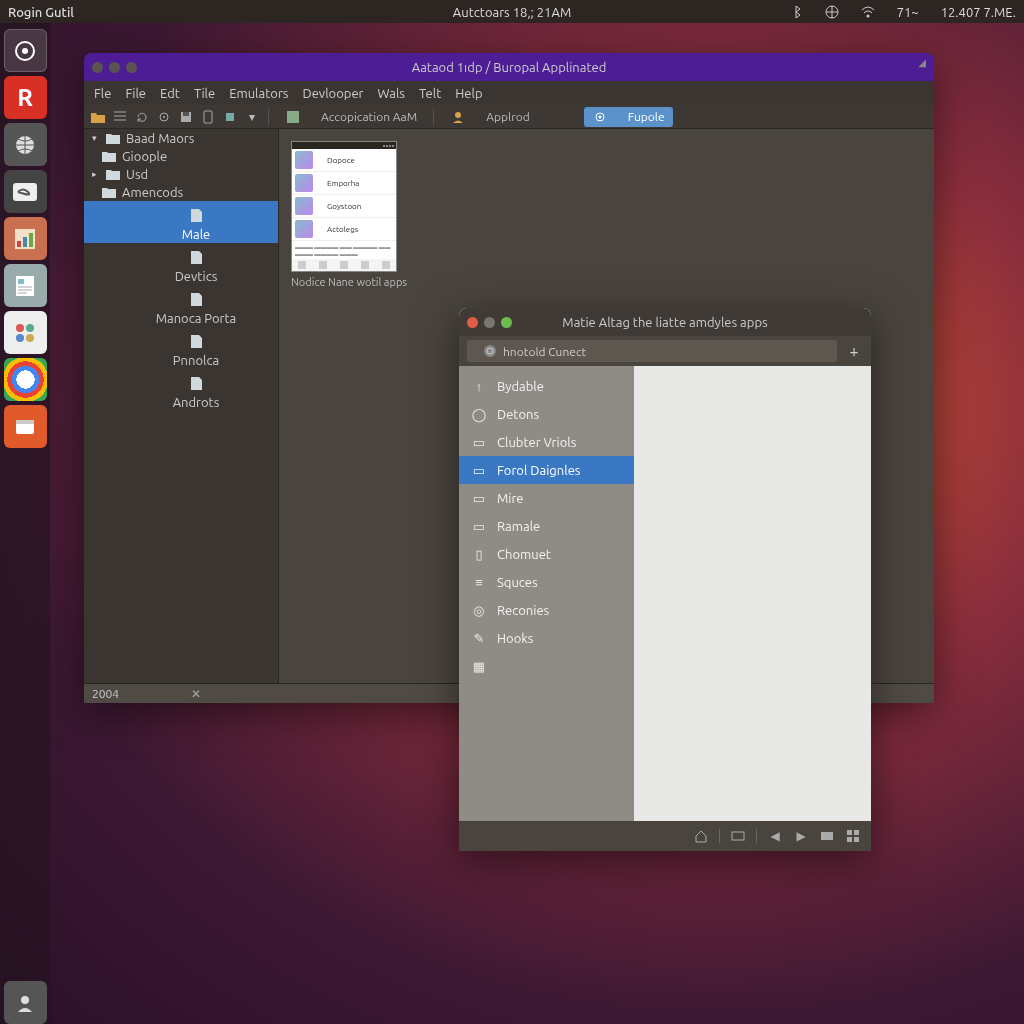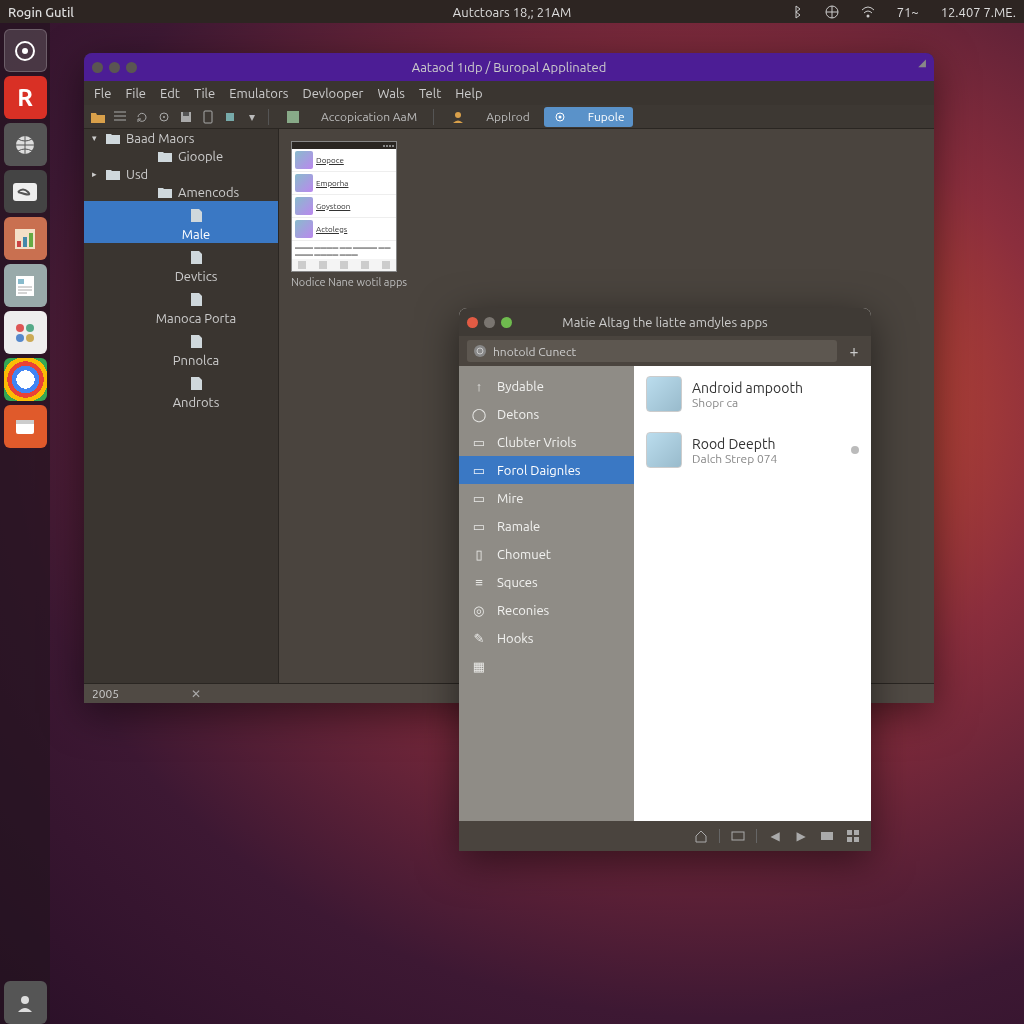--- a/index.html
+++ b/index.html
@@ -28,44 +28,44 @@
 .wb.c2{background:#e25b44;} .wb.m2{background:#7a7570;} .wb.x2{background:#6fbb4e;}
 .titlebar .title { position:absolute; left:50%; transform:translateX(-50%); color:#ccc; font-size:13px; }
 
 
 .w1 { left:84px; top:53px; width:850px; height:650px; background:#3a3530; }
 .menubar { height:24px; background:#3a3530; display:flex; align-items:center; gap:14px; padding:0 10px; color:#ccc; font-size:13px; }
 .toolbar { height:24px; background:#3d3833; border-bottom:1px solid #2a2622; display:flex; align-items:center; padding:0 6px; gap:6px; font-size:12px; color:#bbb; }
 .tb-ico{ width:16px;height:16px;display:inline-flex;align-items:center;justify-content:center; }
 .tb-sep{ width:1px;height:16px;background:#555;margin:0 2px; }
 .tb-btn{ display:flex;align-items:center;gap:20px;padding:2px 8px;border-radius:3px; }
-.tb-btn.sel{ background:#5a92c9;color:#fff; }
+.tb-btn.sel{ background:#5a92c9;color:#fff;margin-left:40px; }
 .w1-body { display:flex; height:calc(100% - 76px - 20px); }
 .tree { width:195px; background:#3a3530; color:#ccc; font-size:13px; overflow:hidden; border-right:1px solid #2a2622; }
 .tree .row{ display:flex;align-items:center;gap:6px;padding:2px 4px 2px 8px;white-space:nowrap; }
-.tree .row.d1{padding-left:20px;margin-left:40px;} .tree .row.d2{padding-left:34px;flex-direction:column;}
+.tree .row.d1{padding-left:4px;} .tree .row.d2{padding-left:34px;flex-direction:column;}
 .tree .row.sel{ background:#3a78c4;color:#fff; }
 .tree .tri{ width:8px;display:inline-block;font-size:9px; }
 .tree .fico{ width:14px;height:12px;display:inline-flex;align-items:center;justify-content:center;font-size:11px; }
 .main { flex:1; background:#4a443e; padding:12px; }
 .thumb { width:106px; background:#fff; border:1px solid #888; font-size:8px; color:#333; }
 .thumb .bar{height:7px;background:#2a2622;display:flex;justify-content:flex-end;align-items:center;padding-right:2px;gap:1px;} .thumb .bar i{width:2px;height:2px;background:#888;display:block;}
-.thumb .row{display:flex;align-items:center;gap:3px;padding:2px 3px;border-bottom:1px solid #eee;text-decoration:underline;}
+.thumb .row{display:flex;align-items:center;gap:14px;padding:2px 3px;border-bottom:1px solid #eee;}
 .thumb .ic{width:18px;height:18px;background:linear-gradient(135deg,#8bc,#b8e);border-radius:2px;}
 .thumb .nav{height:12px;background:#f4f4f4;display:flex;justify-content:space-around;align-items:center;} .thumb .nav i{width:8px;height:8px;background:#ccc;}
 .thumb-label{ color:#bbb;font-size:11px;margin-top:4px; }
 .status{ height:20px;background:#504a44;display:flex;align-items:center;padding:0 8px;color:#ccc;font-size:12px;border-top:1px solid #2a2622; }
 .status .x{ margin-left:72px;color:#aaa; }
 .corner{ position:absolute;top:4px;right:8px;color:#888;font-size:10px; }
 
 
 .w2 { left:459px; top:308px; width:412px; height:543px; background:#e8e8e6; z-index:50; }
 .w2 .titlebar{ background:#3f3a35; }
 .searchbar{ height:30px;background:#4a443e;display:flex;align-items:center;padding:0 8px;gap:8px; }
-.searchbox{ flex:1;height:22px;background:#5d5750;border-radius:3px;display:flex;align-items:center;gap:6px;padding:0 6px;color:#ccc;font-size:12px; }
+.searchbox{ flex:1;height:22px;background:#5d5750;border-radius:3px;display:flex;align-items:center;gap:6px;padding:0 16px;color:#ccc;font-size:12px; }
 .plus{ width:18px;height:18px;color:#ccc;font-size:16px;display:flex;align-items:center;justify-content:center; }
 .w2-body{ display:flex;height:calc(100% - 58px - 30px); }
 .cats{ width:175px;background:#8f8c86;padding-top:6px; }
 .cat{ display:flex;align-items:center;gap:10px;padding:6px 12px;color:#f2f2f0;font-size:13px; }
 .cat.sel{ background:#3a78c4;color:#fff; }
 .cat .ci{ width:16px;height:16px;display:flex;align-items:center;justify-content:center;opacity:0.9; }
 .items{ flex:1;background:#fff; }
 .item{ display:flex;align-items:center;gap:10px;padding:10px 12px; }
 .item .ii{ width:36px;height:36px;border-radius:4px;border:1px solid #ccc;background:linear-gradient(135deg,#bde,#9bc);display:flex;align-items:center;justify-content:center; }
 .item .tt{ font-size:14px;color:#333; } .item .ss{ font-size:12px;color:#888; }
@@ -372,21 +372,21 @@
             <i></i>
             <i></i>
             <i></i>
             <i></i>
           </div>
       </div>
       <div class="thumb-label">Nodice Nane wotil apps</div>
     </div>
   </div>
   <div class="status">
-    <span>2005</span>
+    <span>2004</span>
     <span class="x">✕</span>
   </div>
 </div>
 
 <div class="window w2">
   <div class="titlebar">
     <div class="win-btns">
       <div class="wb c2"></div>
       <div class="wb m2"></div>
       <div class="wb x2"></div>
@@ -445,37 +445,20 @@
         </div>
         <div class="cat">
           <span class="ci">✎</span>
           <span>Hooks</span>
         </div>
         <div class="cat">
           <span class="ci">▦</span>
           <span></span>
         </div>
       </div>
-    <div class="items" id="items">
-        <div class="item">
-          <div class="ii"></div>
-          <div>
-            <div class="tt">Android ampooth</div>
-            <div class="ss">Shopr ca</div>
-          </div>
-        </div>
-        <div class="item">
-          <div class="ii"></div>
-          <div>
-            <div class="tt">Rood Deepth</div>
-            <div class="ss">Dalch Strep 074</div>
-          </div>
-          <div class="dot"></div>
-        </div>
-      </div>
   </div>
   <div class="w2-status">
     <span class="si">
         <svg width="14" height="14" viewBox="0 0 14 14">
           <path d="M2 7l5-5 5 5v6H2z" fill="none" stroke="#aaa"></path>
         </svg>
       </span>
     <span class="ssep"></span>
     <span class="si">
         <svg width="14" height="10">

